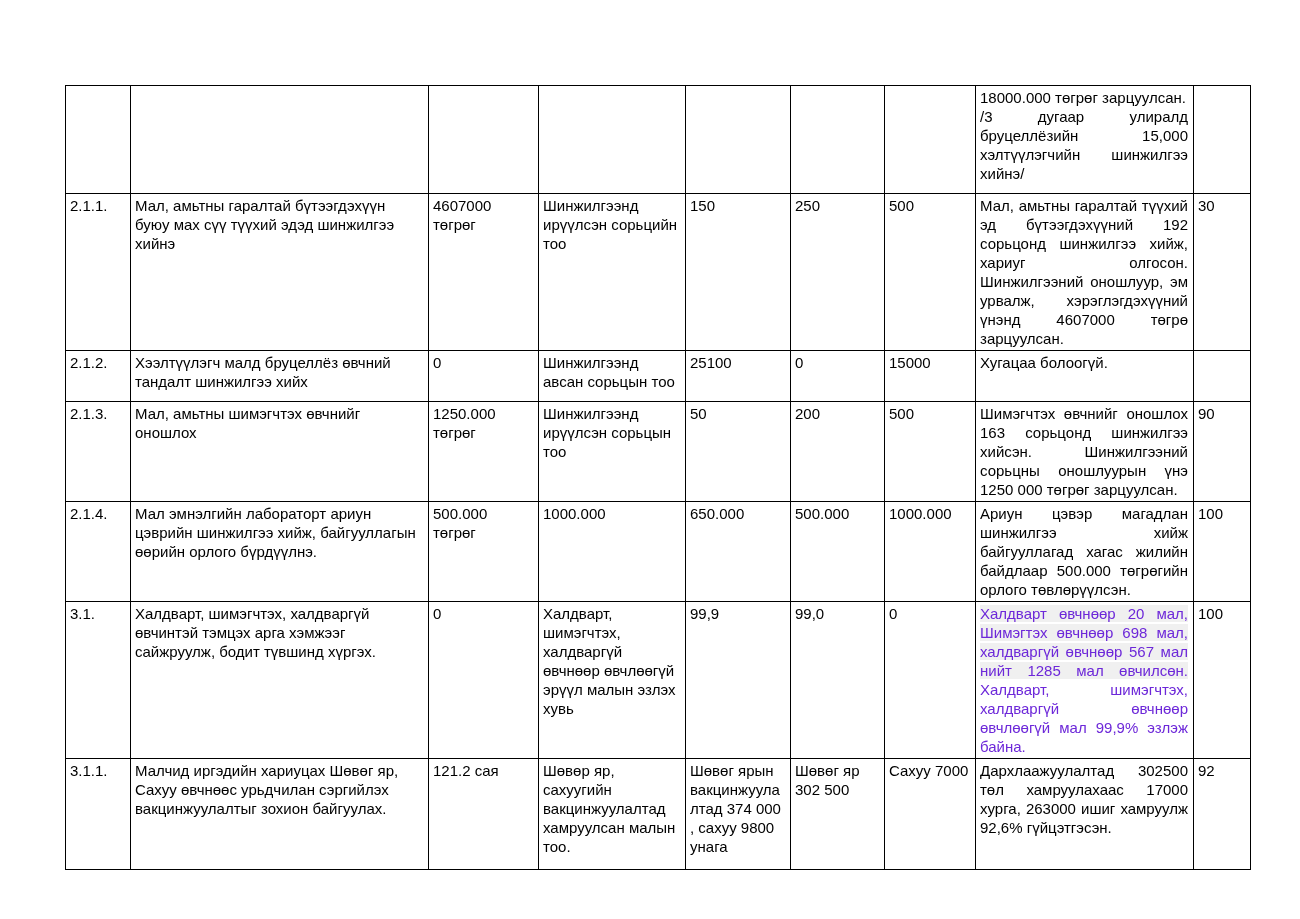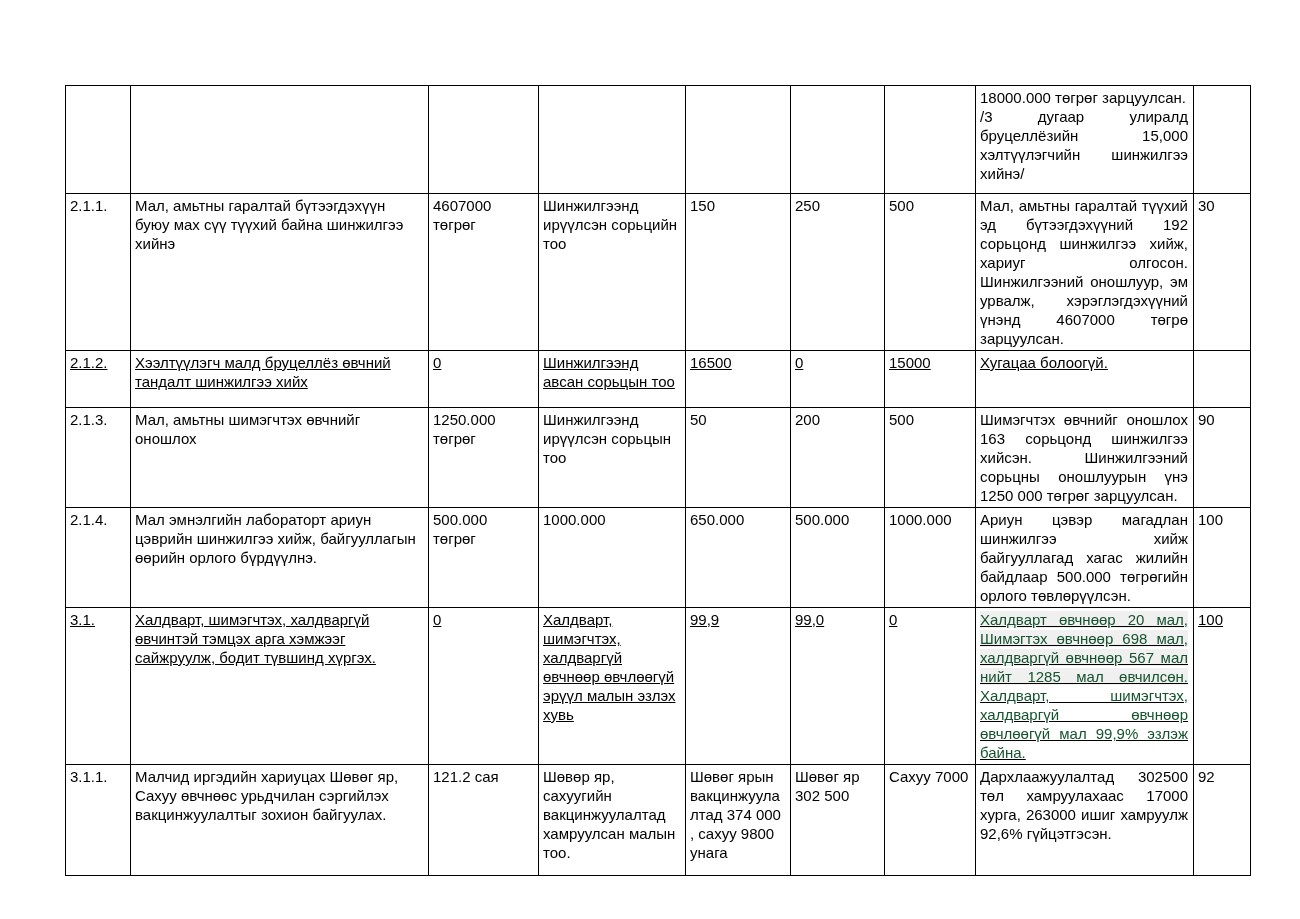--- a/index.html
+++ b/index.html
@@ -29,36 +29,36 @@
     border: 1px solid #000000;
     vertical-align: top;
     padding: 2px 5px 2px 4px;
     font-size: 15px;
     line-height: 19px;
     word-wrap: break-word;
     overflow-wrap: break-word;
   }
   td.result { text-align: justify; }
   td.pre { white-space: pre-line; }
-  td.gray { color: #14532d; }
+  td.gray { color: #6d28d9; }
   td.gray .hl { background: #f0f0f0; }
   td.thickbottom { border-bottom: 3px solid #4a4a4a; }
   td.section {
     text-align: center;
     padding: 1px 2px;
     white-space: nowrap;
     overflow: hidden;
   }
   tr.r0 { height: 108px; }
   tr.r1 { height: 143px; }
-  tr.r2 { height: 57px; text-decoration: underline; }
+  tr.r2 { height: 51px; }
   tr.r3 { height: 88px; margin-left: 42px; }
   tr.r4 { height: 86px; }
   tr.rs { height: 23px; }
-  tr.r5 { height: 141px; text-decoration: underline; }
+  tr.r5 { height: 141px; }
   tr.r6 { height: 111px; }
 </style>
 </head>
 <body>
 
 <div class="page">
   <table class="report">
     <colgroup>
       <col style="width:65px">
         <col style="width:298px">
@@ -80,36 +80,36 @@
       <td></td>
       <td></td>
       <td></td>
       <td class="result pre">18000.000 төгрөг зарцуулсан.
 /3 дугаар улиралд бруцеллёзийн 15,000 хэлтүүлэгчийн шинжилгээ хийнэ/</td>
       <td></td>
     </tr>
 
     <tr class="r1">
       <td>2.1.1.</td>
-      <td>Мал, амьтны гаралтай бүтээгдэхүүн буюу мах сүү түүхий байна шинжилгээ хийнэ</td>
+      <td>Мал, амьтны гаралтай бүтээгдэхүүн буюу мах сүү түүхий эдэд шинжилгээ хийнэ</td>
       <td>4607000 төгрөг</td>
       <td>Шинжилгээнд ирүүлсэн сорьцийн тоо</td>
       <td>150</td>
       <td>250</td>
       <td>500</td>
       <td class="result">Мал, амьтны гаралтай түүхий эд бүтээгдэхүүний 192 сорьцонд шинжилгээ хийж, хариуг олгосон. Шинжилгээний оношлуур, эм урвалж, хэрэглэгдэхүүний үнэнд 4607000 төгрө зарцуулсан.</td>
       <td>30</td>
     </tr>
 
     <tr class="r2">
       <td>2.1.2.</td>
       <td>Хээлтүүлэгч малд бруцеллёз өвчний тандалт шинжилгээ хийх</td>
       <td>0</td>
       <td>Шинжилгээнд авсан сорьцын тоо</td>
-      <td>16500</td>
+      <td>25100</td>
       <td>0</td>
       <td>15000</td>
       <td class="result">Хугацаа болоогүй.</td>
       <td></td>
     </tr>
 
     <tr class="r3">
       <td>2.1.3.</td>
       <td>Мал, амьтны шимэгчтэх өвчнийг оношлох</td>
       <td>1250.000 төгрөг</td>

